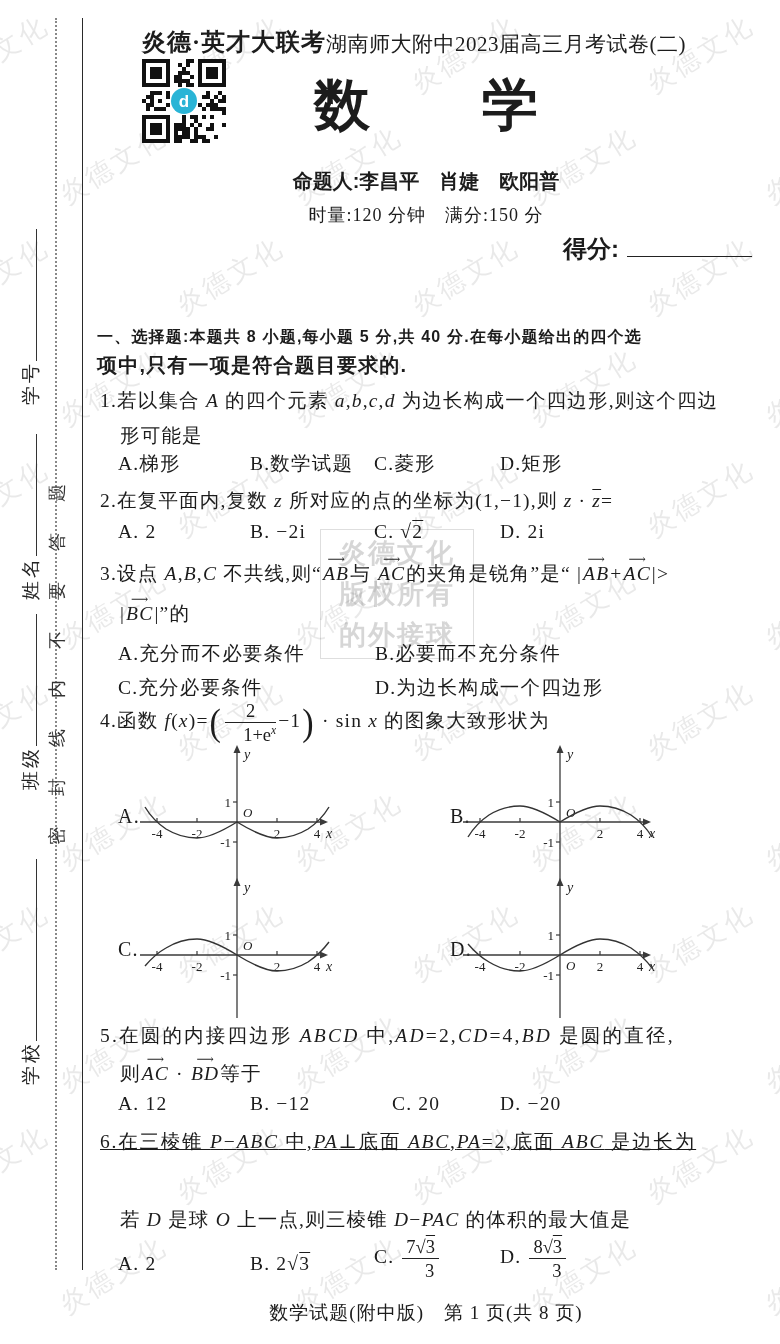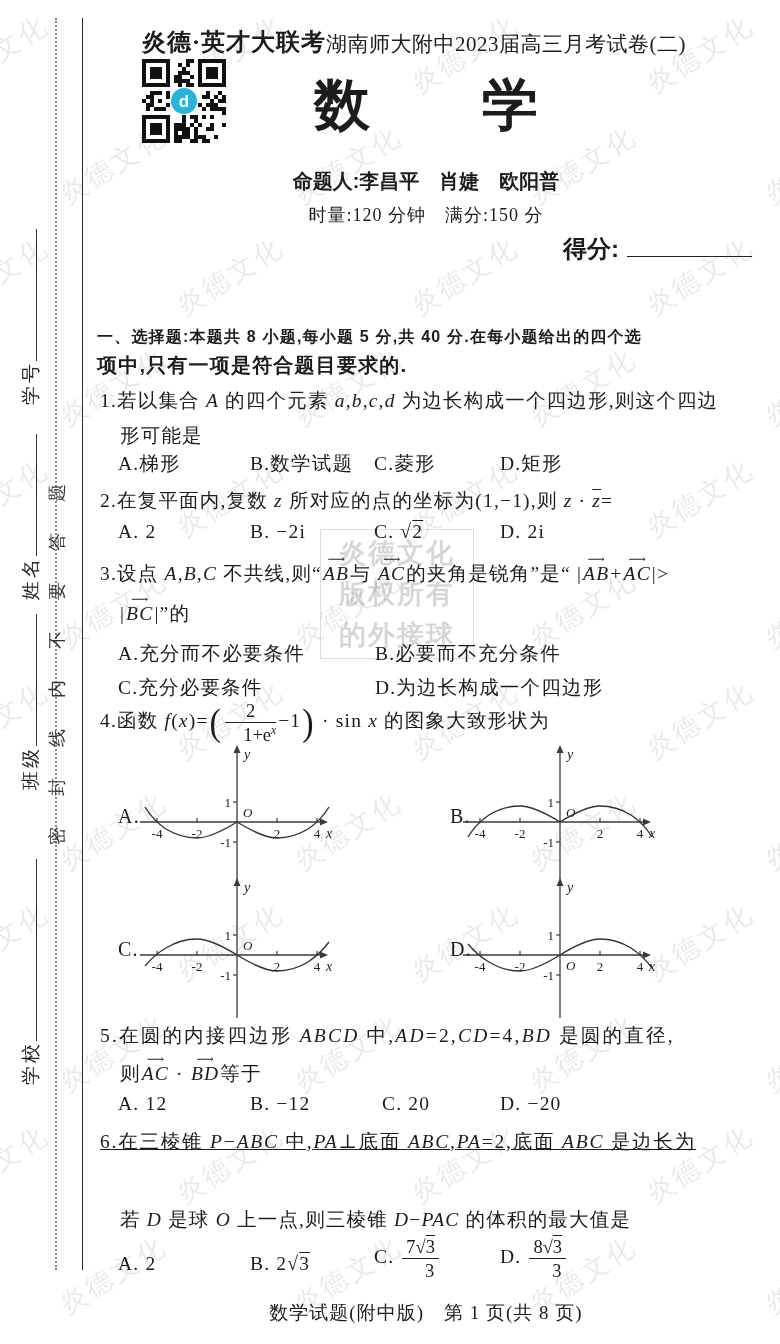--- a/index.html
+++ b/index.html
@@ -396,21 +396,21 @@
           <text x="196" y="93" style="font-family:&quot;Liberation Serif&quot;,serif;fill:#222;font-size:14px;font-style:italic;">x</text>
         </g>
         <path d="M-92,-11 C-86,-4 -80,2 -71,7 C-58,15 -48,16 -40,16 C-28,16 -13,8 0,0 C13,-8 28,-16 40,-16 C48,-16 58,-15 71,-7 C80,-1 86,5 92,13" fill="none" stroke="#333" stroke-width="1.4" transform="translate(107,77)"></path>
       </svg>
     </div>
 
   <div class="hline ls2" style="left:100px;top:1022px;">5.在圆的内接四边形 <i>ABCD</i> 中,<i>AD</i>=2,<i>CD</i>=4,<i>BD</i> 是圆的直径,</div>
   <div class="hline" style="left:120px;top:1060px;">则<span class="vec">AC</span> · <span class="vec">BD</span>等于</div>
   <span class="hline" style="left:118px;top:1093px;">A. 12</span>
   <span class="hline" style="left:250px;top:1093px;">B. −12</span>
-  <span class="hline" style="left:382px;top:1093px;">C. 20</span>
+  <span class="hline" style="left:392px;top:1093px;">C. 20</span>
   <span class="hline" style="left:500px;top:1093px;">D. −20</span>
 
   <div class="hline ls18" style="left:100px;top:1128px;">6.在三棱锥 <i>P</i>−<i>ABC</i> 中,<i>PA</i>⊥底面 <i>ABC</i>,<i>PA</i>=2,底面 <i>ABC</i> 是边长为</div>
   <div class="hline" style="left:120px;top:1206px;">若 <i>D</i> 是球 <i>O</i> 上一点,则三棱锥 <i>D</i>−<i>PAC</i> 的体积的最大值是</div>
   <span class="hline" style="left:118px;top:1253px;">A. 2</span>
   <span class="hline" style="left:250px;top:1253px;">B. 2√<span class="ol">3</span></span>
   <span class="hline" style="left:374px;top:1236px;">C. <span class="frac"><span class="num">7√<span class="ol">3</span></span><span class="den">3</span></span></span>
   <span class="hline" style="left:500px;top:1236px;">D. <span class="frac"><span class="num">8√<span class="ol">3</span></span><span class="den">3</span></span></span>
 
   <div class="abs center" style="top:1300px;font-size:19px;letter-spacing:1px;">数学试题(附中版)　第 1 页(共 8 页)</div>

